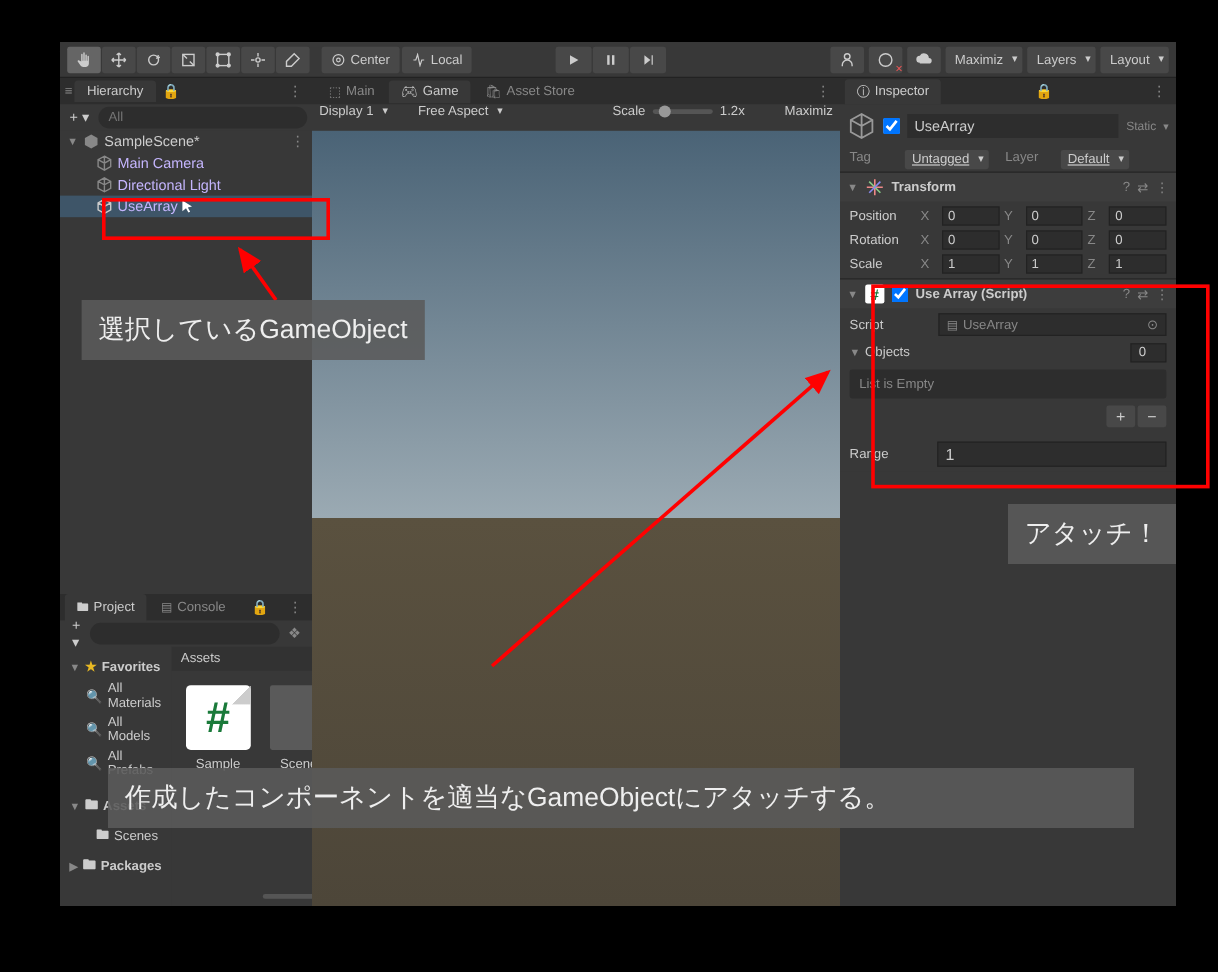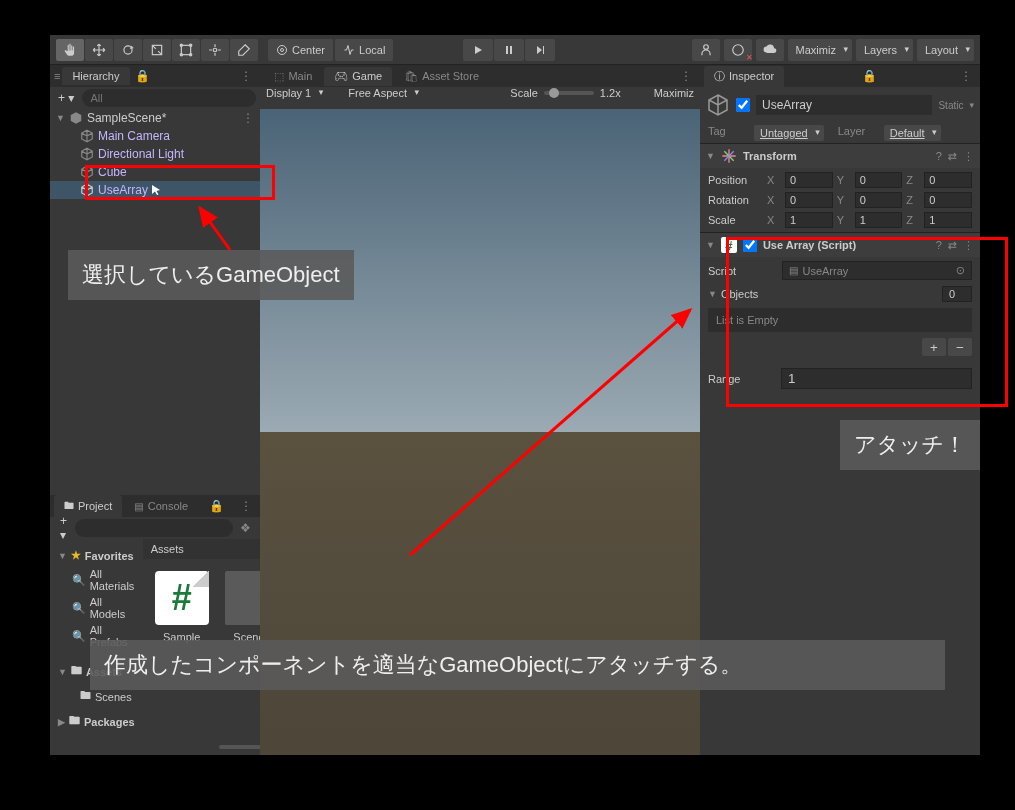--- a/index.html
+++ b/index.html
@@ -251,26 +251,20 @@
               <path d="M12 2l9 5v10l-9 5-9-5V7z M12 2v20 M3 7l9 5 9-5"></path>
             </svg>
             <span>Main Camera</span>
           </div>
         <div class="tree-item child">
             <svg class="cube-icon" viewBox="0 0 24 24" fill="none" stroke="#888" stroke-width="2">
               <path d="M12 2l9 5v10l-9 5-9-5V7z M12 2v20 M3 7l9 5 9-5"></path>
             </svg>
             <span>Directional Light</span>
           </div>
-        <div class="tree-item child">
-            <svg class="cube-icon" viewBox="0 0 24 24" fill="none" stroke="#888" stroke-width="2">
-              <path d="M12 2l9 5v10l-9 5-9-5V7z M12 2v20 M3 7l9 5 9-5"></path>
-            </svg>
-            <span>Cube</span>
-          </div>
         <div class="tree-item child selected">
             <svg class="cube-icon" viewBox="0 0 24 24" fill="none" stroke="#ccc" stroke-width="2">
               <path d="M12 2l9 5v10l-9 5-9-5V7z M12 2v20 M3 7l9 5 9-5"></path>
             </svg>
             <span>UseArray</span>
             <svg width="12" height="12" viewBox="0 0 24 24" fill="#fff" style="margin-left:-2px">
               <path d="M4 2l16 10-7 2 4 7-3 1-4-7-6 5z"></path>
             </svg>
           </div>
       </div>

